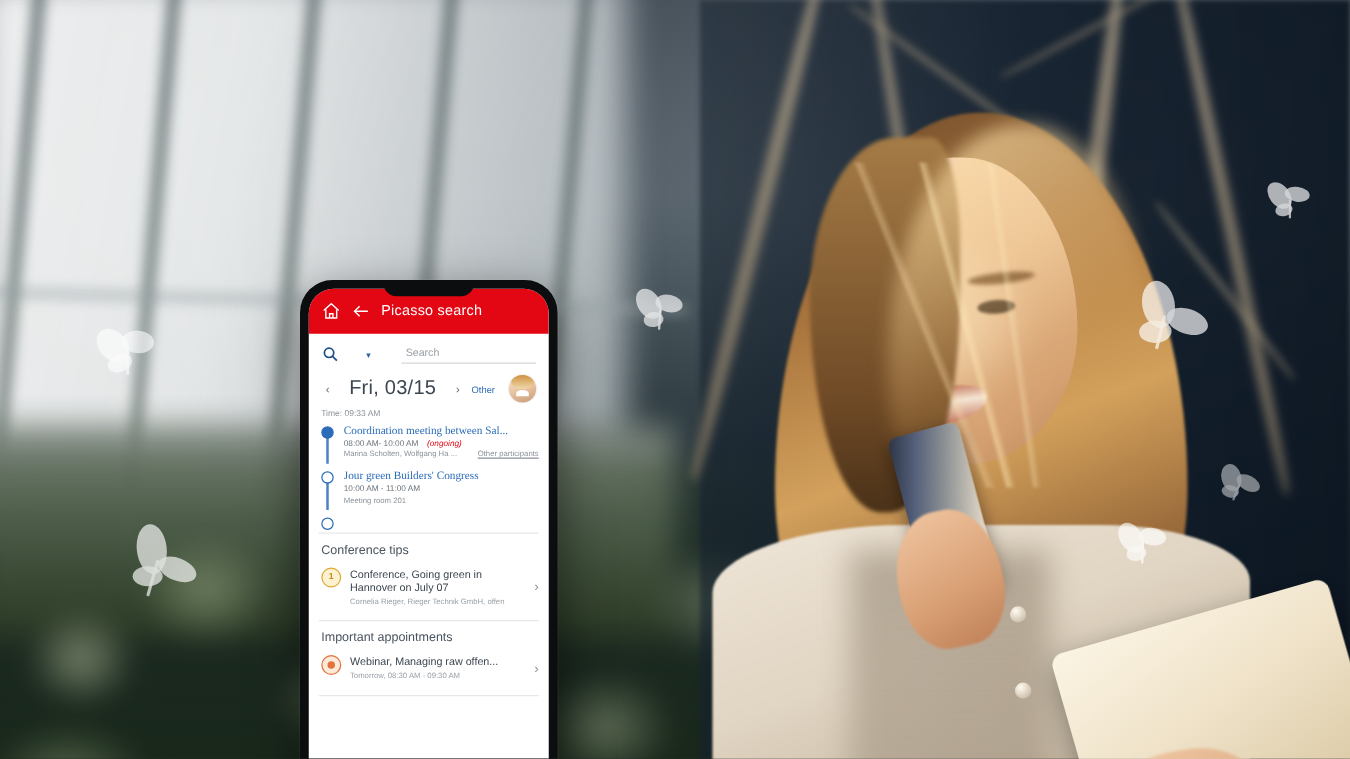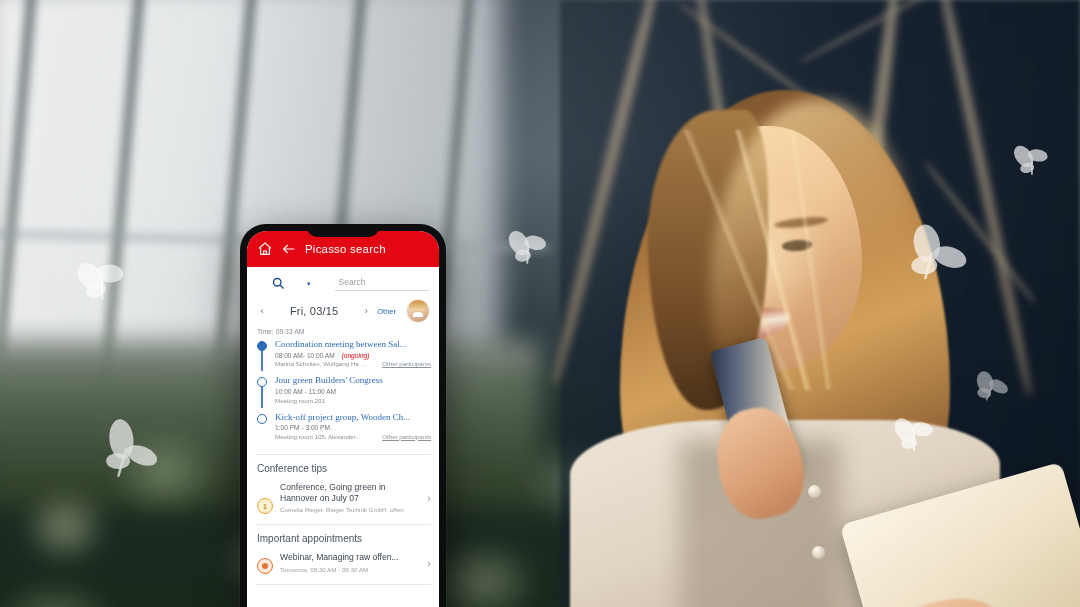--- a/index.html
+++ b/index.html
@@ -178,33 +178,33 @@
     width:192px;height:376px;background:#ffffff;border-radius:20px 20px 0 0;
     overflow:hidden;position:relative;
   }
   .appbar{
     background:#e30613;height:36px;display:flex;align-items:center;
     gap:8px;padding:0 10px;box-sizing:border-box;color:#fff;
   }
   .appbar .ttl{font-size:11.5px;letter-spacing:.2px;}
   .ic{width:16px;height:16px;flex:0 0 auto;}
   .searchrow{
-    display:flex;align-items:center;gap:24px;padding:9px 10px 6px 24px;
+    display:flex;align-items:center;gap:24px;padding:9px 10px 6px 10px;
   }
   .searchrow .magn{width:15px;height:15px;flex:0 0 auto;}
   .caret{font-size:7px;color:#2b5ea8;margin-left:-3px;}
   .searchline{
     flex:1;border-bottom:1px solid #d4d7da;font-size:8.5px;color:#9aa0a6;
     padding:0 0 3px 4px;
   }
   .daterow{
     display:flex;align-items:center;padding:3px 10px 4px 10px;gap:6px;
   }
   .chev{color:#5a6570;font-size:9px;width:10px;text-align:center;}
-  .dateval{flex:1;text-align:center;font-size:11px;color:#3c4650;letter-spacing:.2px;}
+  .dateval{flex:1;text-align:center;font-size:16px;color:#3c4650;letter-spacing:.2px;}
   .today{font-size:7.5px;color:#2b6cb8;margin-right:5px;}
   .avatar{
     width:22px;height:22px;border-radius:50%;flex:0 0 auto;overflow:hidden;
     background:linear-gradient(160deg,#f7e5d4 0%,#e9c4a4 50%,#c79a74 100%);
     position:relative;box-shadow:0 0 0 1px rgba(0,0,0,.05);
   }
   .avatar::before{
     content:"";position:absolute;left:2px;top:-2px;width:18px;height:13px;
     background:linear-gradient(180deg,#c9862f,#efd8a8);border-radius:50% 50% 40% 40%;
   }
@@ -236,21 +236,21 @@
   .ameta{
     display:flex;justify-content:space-between;gap:6px;
     font-size:6.2px;color:#8b9299;margin-top:1.5px;
   }
   .ameta .who{white-space:nowrap;overflow:hidden;text-overflow:ellipsis;}
   .others{text-decoration:underline;white-space:nowrap;flex:0 0 auto;}
 
   .sep{height:1px;background:#e6e8ea;margin:2px 8px 0 8px;}
   .sect-hdr{font-size:10px;color:#4a545e;padding:8px 10px 6px 10px;}
   .card{
-    display:flex;align-items:flex-end;gap:7px;padding:2px 8px 8px 10px;
+    display:flex;align-items:flex-start;gap:7px;padding:2px 8px 8px 10px;
   }
   .badge{
     width:16px;height:16px;border-radius:50%;flex:0 0 auto;
     display:flex;align-items:center;justify-content:center;
     font-size:7px;font-weight:bold;box-sizing:border-box;
   }
   .badge.gold{background:#fdf2cf;border:1.6px solid #e0a93b;color:#c28b27;}
   .badge.orange{background:#fdeadd;border:1.6px solid #e2733a;position:relative;}
   .badge.orange::after{
     content:"";width:6px;height:6px;border-radius:50%;background:#e2733a;
@@ -458,30 +458,20 @@
               <span class="who">Meeting room 201</span>
             </div>
           </div>
         </div>
 
         <div class="appt">
           <div class="rail">
             <span class="dot"></span>
 
           </div>
-          <div class="ainfo">
-            <div class="atitle">Kick-off project group, Wooden Ch...</div>
-            <div class="atime">
-              <span>1:00 PM - 3:00 PM</span>
-            </div>
-            <div class="ameta">
-              <span class="who">Meeting room 105, Alexander...</span>
-              <span class="others">Other participants</span>
-            </div>
-          </div>
         </div>
 
       </div>
 
       <div class="sep"></div>
 
       <div class="sect-hdr">Conference tips</div>
       <div class="card">
         <span class="badge gold">1</span>
         <div class="cbody">

